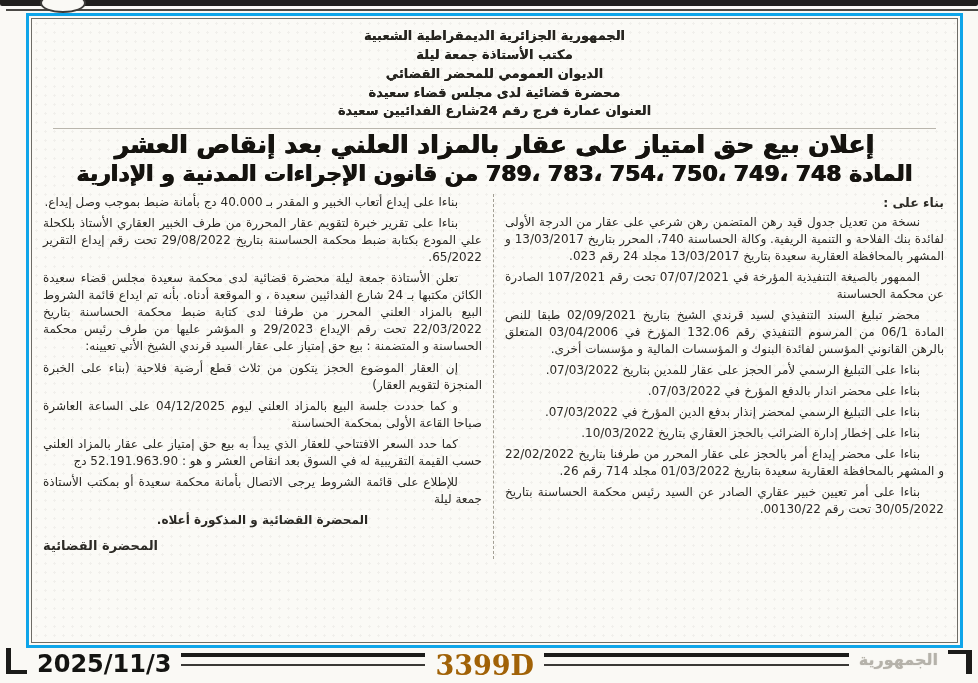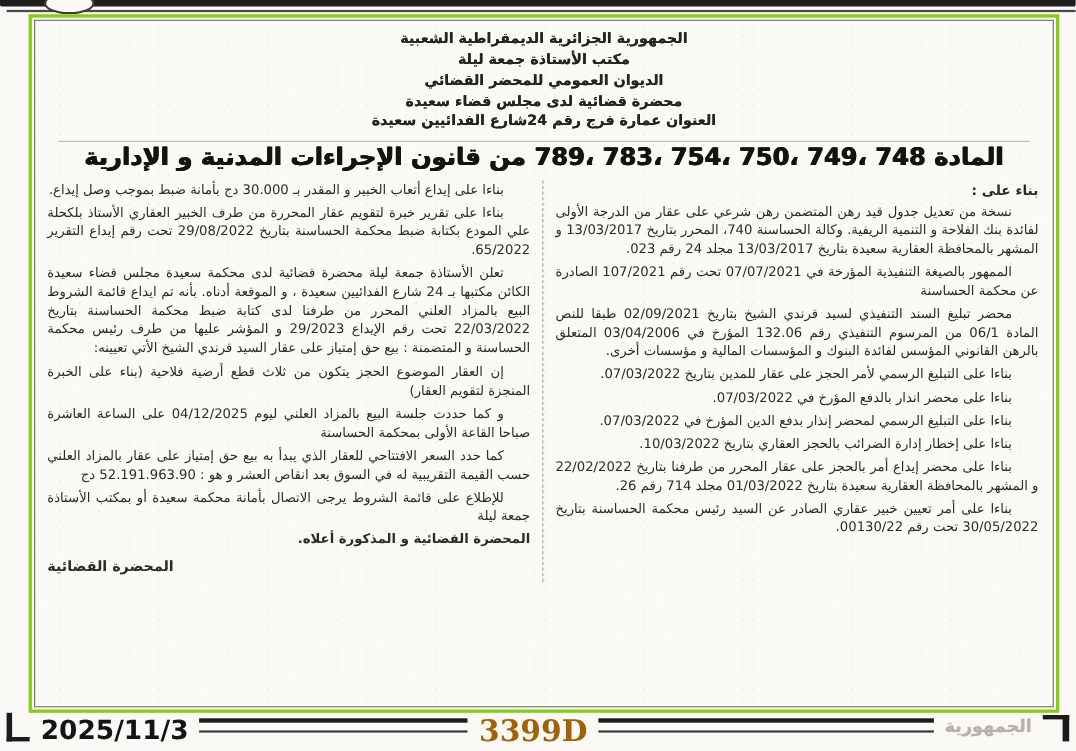--- a/index.html
+++ b/index.html
@@ -7,21 +7,21 @@
     width:978px;height:683px;position:relative;overflow:hidden;
     background:#faf9f5;
     font-family:"DejaVu Sans",sans-serif;
     color:#23221f;
   }
   
   .top-smear{position:absolute;top:0;left:0;right:0;height:6px;background:#201f1d;border-radius:0 0 2px 2px;}
   .top-smear-2{position:absolute;top:9px;left:6px;right:0;height:2px;background:#4a4945;}
   .oval-artifact{position:absolute;top:-7px;left:40px;width:42px;height:16px;border:2px solid #3c3b38;border-radius:50%;background:#faf9f5;}
   
-  .frame{position:absolute;top:13px;left:26px;right:15px;bottom:35px;border:3px solid #84cc16;background:#fbfaf6;}
+  .frame{position:absolute;top:13px;left:26px;right:15px;bottom:35px;border:3px solid #0ea5e9;background:#fbfaf6;}
   .frame-inner{
     position:absolute;inset:2px;border:1px solid #6e6c66;overflow:hidden;
     padding:5px 9px 0 9px;
     background-image:radial-gradient(rgba(60,58,50,0.05) 1px, transparent 1.2px);
     background-size:9px 9px;
   }
   .header{direction:rtl;text-align:center;font-weight:bold;font-size:13px;line-height:1.45;color:#26241f;padding-top:3px;text-shadow:0 0 .4px #26241f;}
   .header-divider{border:none;border-top:1px solid #b9b5ac;margin:7px 12px 1px 12px;}
   .title-block{direction:rtl;text-align:center;color:#15130f;}
   .title-line1{font-size:25px;font-weight:bold;margin-top:1px;text-shadow:.5px 0 #15130f, -.5px 0 #15130f;}
@@ -29,21 +29,21 @@
   .cols{
     direction:rtl;display:flex;gap:0;
     padding:8px 4px 0 2px;
     font-size:12px;line-height:1.42;text-align:justify;color:#2c2a25;
   }
   .col{flex:1 1 0;min-width:0;}
   .col-right{border-left:1px dashed #a39f94;padding-left:11px;}
   .col-left{padding-right:11px;}
   .col p{margin:0 0 4px 0;text-indent:24px;}
   .baa-heading{font-weight:bold;text-indent:0 !important;margin-bottom:2px !important;font-size:12.5px;}
-  .closing-center{text-align:right;font-weight:bold;text-indent:0 !important;margin-top:2px !important;}
+  .closing-center{text-align:center;font-weight:bold;text-indent:0 !important;margin-top:2px !important;}
   .signature{font-weight:bold;text-indent:0 !important;text-align:left;font-size:13px;margin-top:8px !important;}
   
   .footer{
     position:absolute;left:0;right:0;bottom:0;height:33px;
     display:flex;align-items:flex-start;gap:10px;padding:0 6px;direction:ltr;
   }
   .corner-left{width:16px;height:22px;border-left:5px solid #1b1b19;border-bottom:4px solid #1b1b19;margin-top:-2px;}
   .corner-right{width:18px;height:20px;border-right:6px solid #1b1b19;border-top:4px solid #1b1b19;margin-bottom:-4px;}
   .footer-date{font-size:24px;font-weight:bold;color:#141412;white-space:nowrap;direction:ltr;}
   .rule{height:7px;border-top:4px solid #1c1c1a;border-bottom:2px solid #3a3936;margin-top:3px;}
@@ -71,20 +71,21 @@
         <div>الديوان العمومي للمحضر القضائي</div>
 
         <div>محضرة قضائية لدى مجلس قضاء سعيدة</div>
 
         <div>العنوان عمارة فرج رقم 24شارع الفدائيين سعيدة</div>
       </div>
 
     <hr class="header-divider">
 
     <div class="title-block">
+      <div class="title-line1">إعلان بيع حق امتياز على عقار بالمزاد العلني بعد إنقاص العشر</div>
       <div class="title-line2">المادة 748 ،749 ،750 ،754 ،783 ،789 من قانون الإجراءات المدنية و الإدارية</div>
     </div>
 
     <div class="cols">
 
       <div class="col col-right">
         <p class="baa-heading">بناء على :</p>
         <div>
 
             <p>نسخة من تعديل جدول قيد رهن المتضمن رهن شرعي على عقار من الدرجة الأولى لفائدة بنك الفلاحة و التنمية الريفية. وكالة الحساسنة 740، المحرر بتاريخ 13/03/2017 و المشهر بالمحافظة العقارية سعيدة بتاريخ 13/03/2017 مجلد 24 رقم 023.</p>
@@ -103,21 +104,21 @@
 
             <p>بناءا على محضر إيداع أمر بالحجز على عقار المحرر من طرفنا بتاريخ 22/02/2022 و المشهر بالمحافظة العقارية سعيدة بتاريخ 01/03/2022 مجلد 714 رقم 26.</p>
 
             <p>بناءا على أمر تعيين خبير عقاري الصادر عن السيد رئيس محكمة الحساسنة بتاريخ 30/05/2022 تحت رقم 00130/22.</p>
           </div>
       </div>
 
       <div class="col col-left">
         <div>
 
-            <p>بناءا على إيداع أتعاب الخبير و المقدر بـ 30.000 دج بأمانة ضبط بموجب وصل إيداع.</p>
+            <p>بناءا على إيداع أتعاب الخبير و المقدر بـ 40.000 دج بأمانة ضبط بموجب وصل إيداع.</p>
 
             <p>بناءا على تقرير خبرة لتقويم عقار المحررة من طرف الخبير العقاري الأستاذ بلكحلة علي المودع بكتابة ضبط محكمة الحساسنة بتاريخ 29/08/2022 تحت رقم إيداع التقرير 65/2022.</p>
 
             <p>تعلن الأستاذة جمعة ليلة محضرة قضائية لدى محكمة سعيدة مجلس قضاء سعيدة الكائن مكتبها بـ 24 شارع الفدائيين سعيدة ، و الموقعة أدناه. بأنه تم ايداع قائمة الشروط البيع بالمزاد العلني المحرر من طرفنا لدى كتابة ضبط محكمة الحساسنة بتاريخ 22/03/2022 تحت رقم الإيداع 29/2023 و المؤشر عليها من طرف رئيس محكمة الحساسنة و المتضمنة : بيع حق إمتياز على عقار السيد قرندي الشيخ الأتي تعيينه:</p>
 
             <p>إن العقار الموضوع الحجز يتكون من ثلاث قطع أرضية فلاحية (بناء على الخبرة المنجزة لتقويم العقار)</p>
 
             <p>و كما حددت جلسة البيع بالمزاد العلني ليوم 04/12/2025 على الساعة العاشرة صباحا القاعة الأولى بمحكمة الحساسنة</p>
 
             <p>كما حدد السعر الافتتاحي للعقار الذي يبدأ به بيع حق إمتياز على عقار بالمزاد العلني حسب القيمة التقريبية له في السوق بعد انقاص العشر و هو : 52.191.963.90 دج</p>

